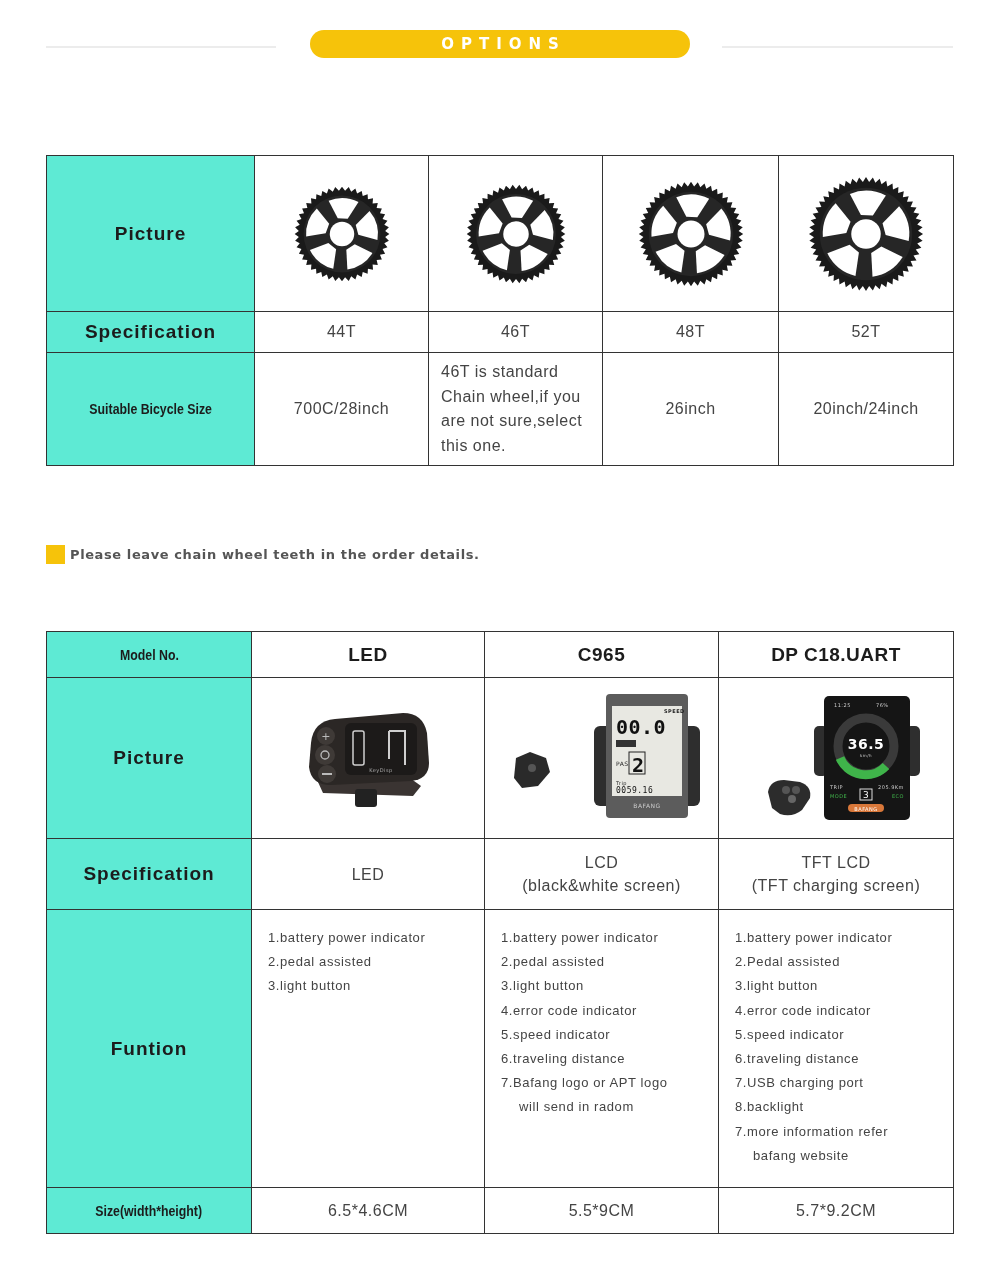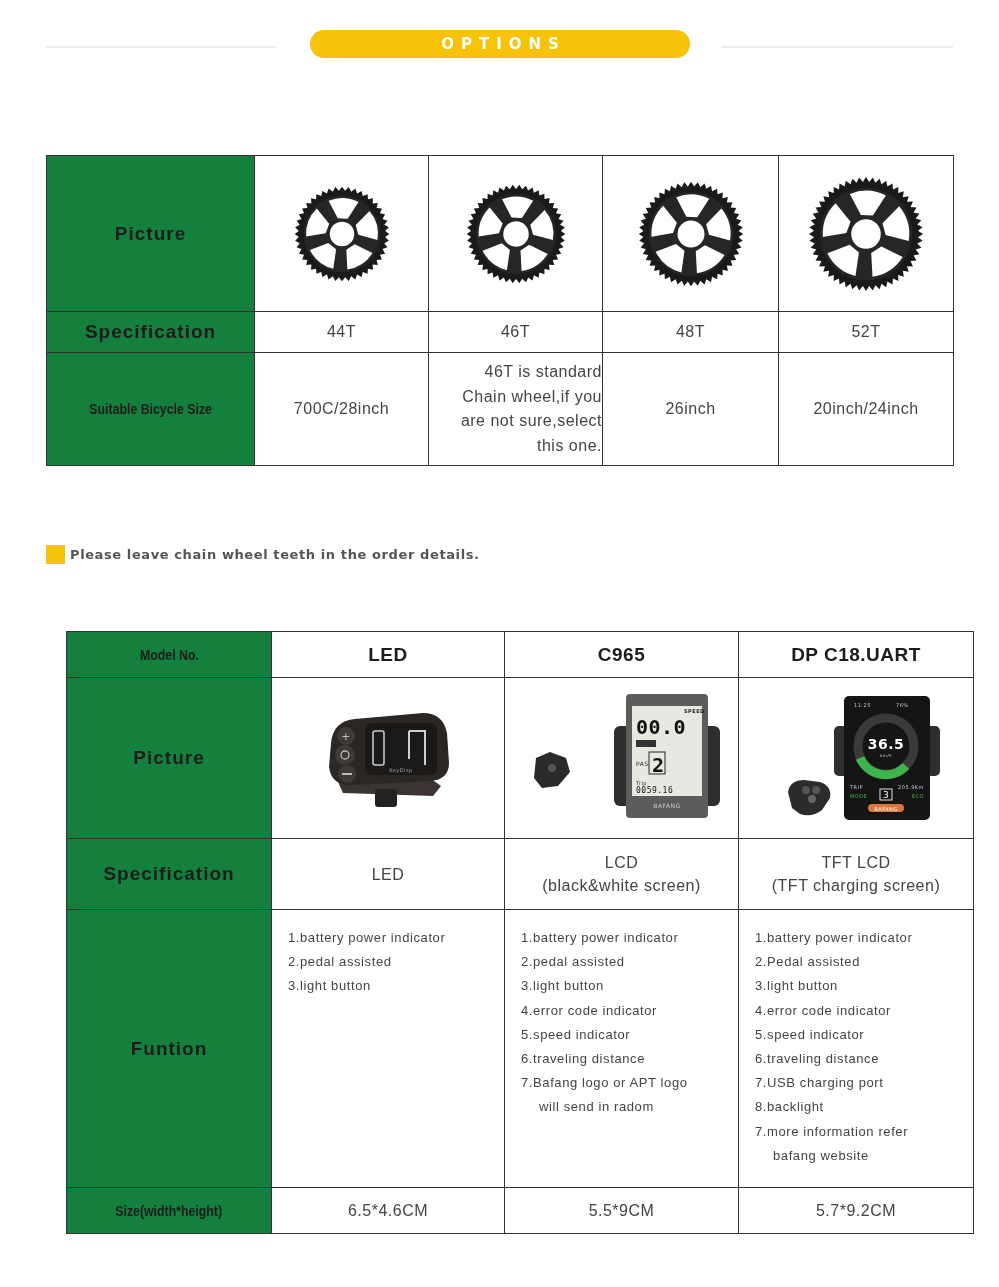--- a/index.html
+++ b/index.html
@@ -2,27 +2,27 @@
 <html><head>
 <meta charset="utf-8">
 <style>
   * { box-sizing: border-box; margin: 0; padding: 0; }
   body { width: 999px; height: 1287px; background: #ffffff; position: relative; font-family: "Liberation Sans", sans-serif; color: #444; overflow: hidden; }
   .hr-line { position: absolute; top: 46px; height: 2px; background: #ececec; }
   .options-pill { position: absolute; left: 310px; top: 30px; width: 380px; height: 28px; background: #f6c30a; border-radius: 18px; display: flex; align-items: center; justify-content: center; }
   .options-pill span { color: #fff; font-family: "DejaVu Sans", sans-serif; font-weight: bold; font-size: 15px; letter-spacing: 7px; padding-left: 7px; }
   table { position: absolute; border-collapse: collapse; table-layout: fixed; }
   td { border: 1.5px solid #333; text-align: center; vertical-align: middle; font-size: 16px; color: #444; letter-spacing: 0.5px; }
-  td.hdr { background: #15803d; color: #1c1c1c; font-weight: bold; font-size: 19px; letter-spacing: 1px; }
+  td.hdr { background: #5eead4; color: #1c1c1c; font-weight: bold; font-size: 19px; letter-spacing: 1px; }
   td.hdr.cond { letter-spacing: 0; font-size: 14px; transform: none; }
   .hdr-narrow { display: inline-block; transform: scaleX(0.88); }
   td.model { font-weight: bold; font-size: 19px; color: #1c1c1c; letter-spacing: 0.5px; }
   #t1 { left: 46px; top: 155px; width: 907px; }
-  #t2 { left: 46px; top: 631px; width: 907px; margin-left: 20px; }
-  .note-cell { text-align: right; padding-left: 12px; line-height: 24.5px; }
+  #t2 { left: 46px; top: 631px; width: 907px; }
+  .note-cell { text-align: left; padding-left: 12px; line-height: 24.5px; }
   .fn-cell { text-align: left; vertical-align: top; padding: 16px 0 0 16px; line-height: 24.2px; font-size: 13px; letter-spacing: 0.6px; }
   .fn-cell .indent { padding-left: 18px; display: block; }
   .fn-cell div { white-space: nowrap; }
   .note { position: absolute; left: 46px; top: 545px; display: flex; align-items: center; }
   .note .sq { width: 19px; height: 19px; background: #f6c30a; margin-right: 5px; }
   .note .txt { font-family: "DejaVu Sans", sans-serif; font-weight: bold; font-size: 13px; color: #555; letter-spacing: 0.6px; }
   .gear { display: block; margin: 0 auto; }
   .spec2 { line-height: 23px; }
 </style>
 </head>

